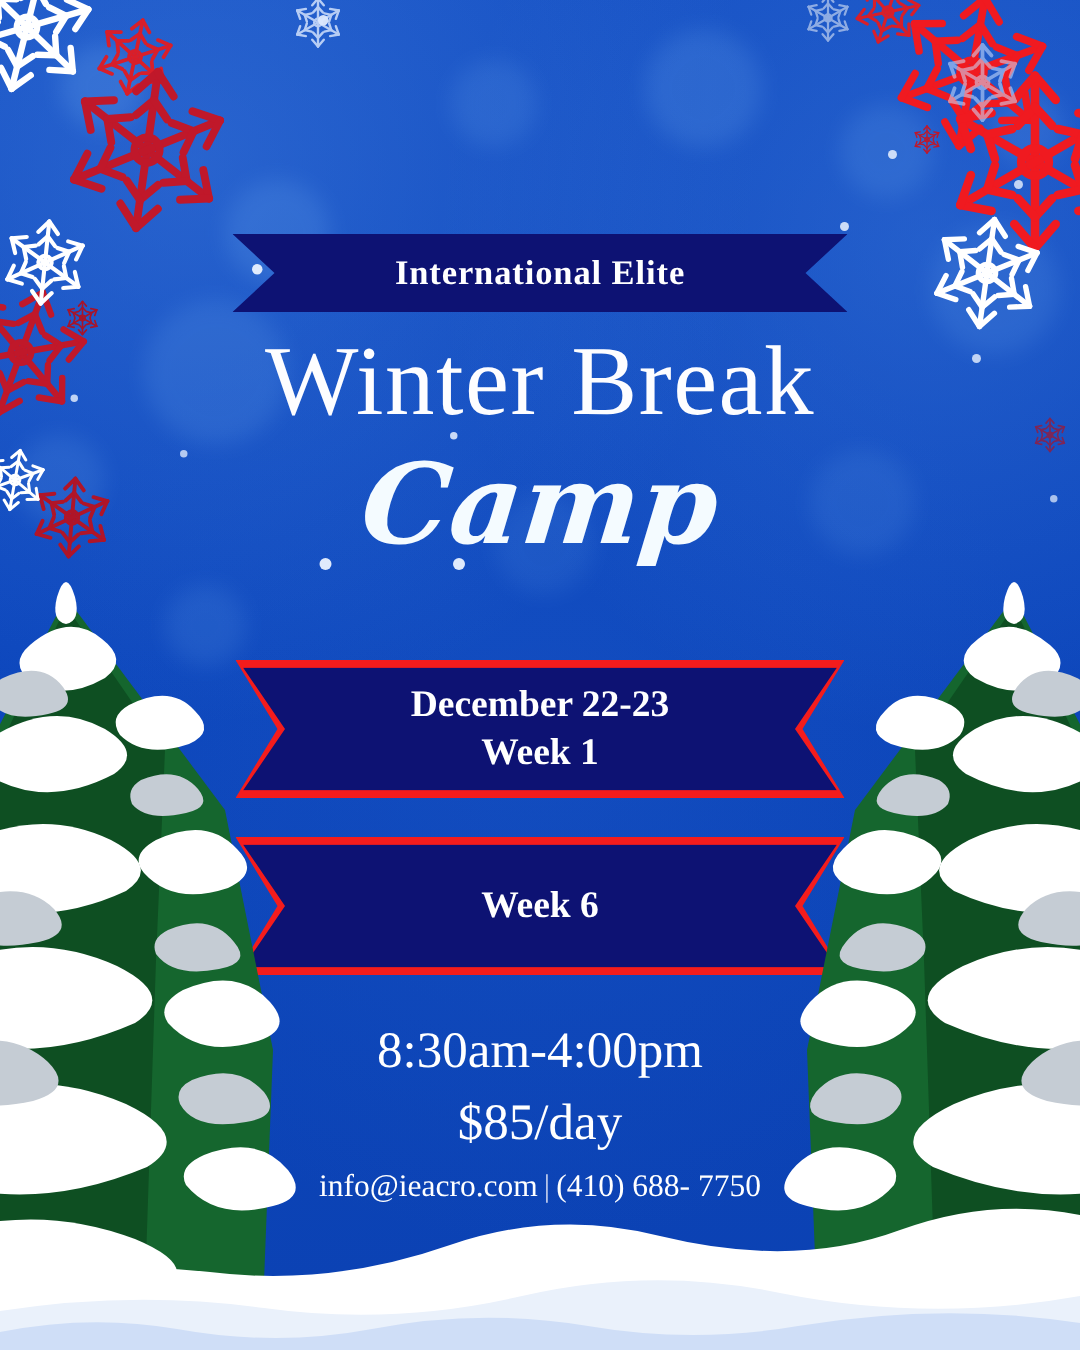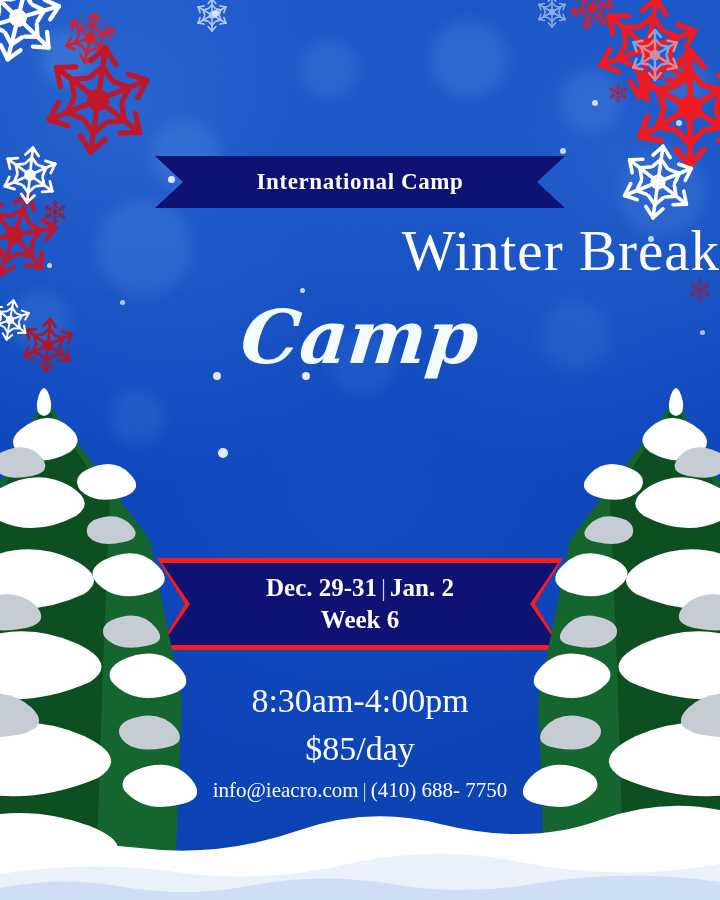--- a/index.html
+++ b/index.html
@@ -30,22 +30,22 @@
   .top-banner span{
     color:#fff;font-size:23px;font-weight:bold;letter-spacing:.6px;
     font-family:"Liberation Serif", serif;
   }
   .top-banner{
     clip-path:polygon(0 0, 410px 0, 382px 26px, 410px 52px, 0 52px, 28px 26px);
   }
 
   
   .title-main{
-    position:absolute;left:0;top:222px;width:720px;text-align:right;
-    color:#fdfdff;font-size:57px;line-height:1;letter-spacing:1px;
+    position:absolute;left:0;top:222px;width:720px;text-align:center;
+    color:#fdfdff;font-size:66px;line-height:1;letter-spacing:1px;
     font-family:"Liberation Serif", serif;
   }
   .title-script{
     position:absolute;left:0;top:300px;width:720px;text-align:center;
     color:#f4fbff;font-size:74px;line-height:1;
     font-family:"DejaVu Serif", serif;
     font-style:italic;font-weight:bold;
     transform:skewX(-6deg);
   }
 
@@ -181,31 +181,37 @@
     <use href="#flake6" transform="translate(30,175) scale(.55) rotate(6)" stroke="#ffffff"></use>
     <use href="#flake6" transform="translate(10,320) scale(.4) rotate(10)" stroke="#ffffff"></use>
     <use href="#flake6" transform="translate(60,520) scale(.62) rotate(8)" stroke="#ffffff"></use>
     <use href="#flake6" transform="translate(212,15) scale(.32) rotate(0)" stroke="#dce9ff" opacity=".8"></use>
     <use href="#flake6" transform="translate(655,55) scale(.5) rotate(0)" stroke="#cfe0ff" opacity=".55"></use>
     <use href="#flake6" transform="translate(658,182) scale(.72) rotate(8)" stroke="#ffffff"></use>
     <use href="#flake6" transform="translate(552,12) scale(.3) rotate(0)" stroke="#ffffff" opacity=".5"></use>
   </svg>
 
   <div class="top-banner">
-    <span>International Camp</span>
+    <span>International Elite</span>
   </div>
 
   <div class="title-main">Winter Break</div>
   <div class="title-script">Camp</div>
 
+  <div class="ribbon" id="ribbon1">
+    <div class="inner"></div>
+    <div class="txt">
+      <span class="l1">December 22-23</span>
+      <span class="l2">Week 1</span>
+    </div>
+  </div>
 
   <div class="ribbon" id="ribbon2">
     <div class="inner"></div>
     <div class="txt">
-      <span class="l1"><span>Dec. 29-31</span><span class="sep">|</span><span>Jan. 2</span></span>
       <span class="l2">Week 6</span>
     </div>
   </div>
 
   <div class="info" id="hours">8:30am-4:00pm</div>
   <div class="info" id="price">$85/day</div>
   <div class="info" id="contact"><span>info@ieacro.com</span><span class="sep">|</span><span>(410) 688- 7750</span></div>
 
   <svg class="layer" viewBox="0 0 720 900">
 

